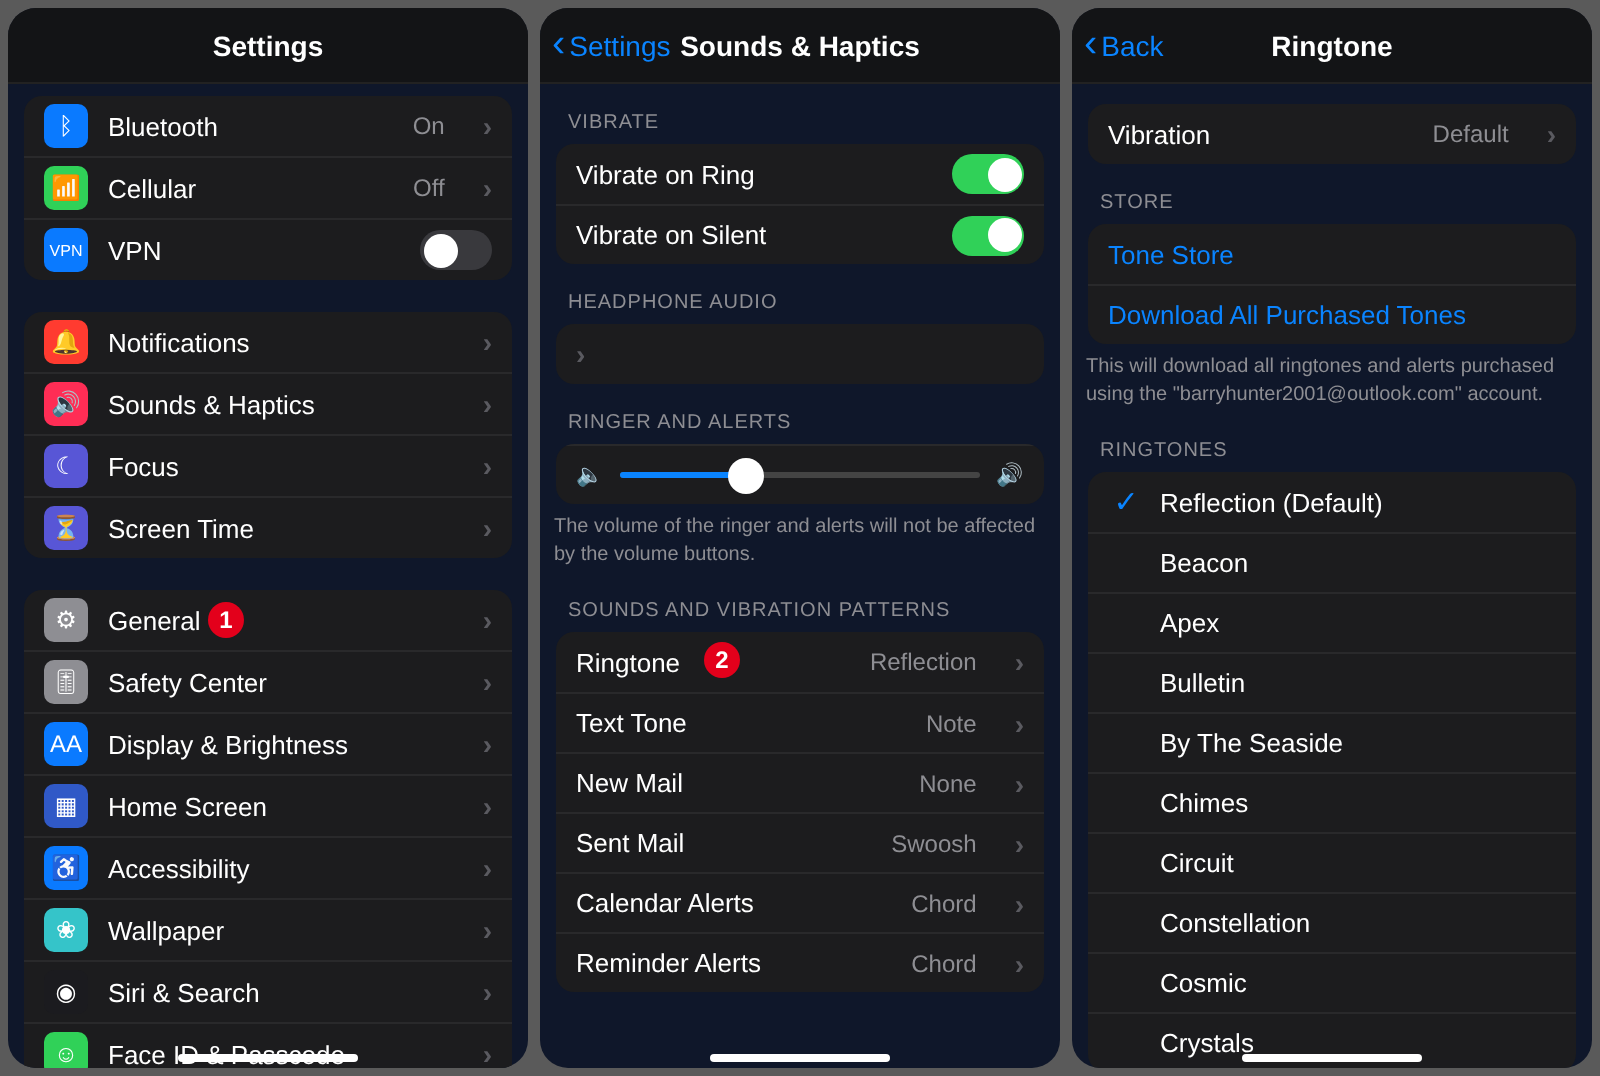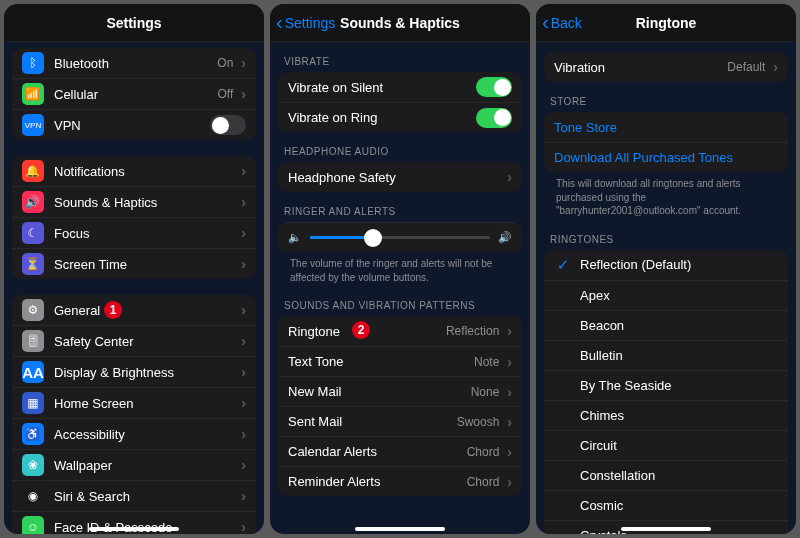--- a/index.html
+++ b/index.html
@@ -4,28 +4,28 @@
 <style>
   * { margin:0; padding:0; box-sizing:border-box; font-family:-apple-system,Helvetica,Arial,sans-serif; }
   body { background:#5a5a5a; display:flex; gap:6px; padding:4px; width:800px; height:538px; overflow:hidden; }
   .pane { background:#0f172a; border-radius:14px; overflow:hidden; position:relative; height:530px; flex:1; display:flex; flex-direction:column; }
   .navbar { height:38px; display:flex; align-items:center; position:relative; background:rgba(20,20,20,0.9); border-bottom:1px solid #222; }
   .nav-back { color:#0a84ff; font-size:14px; display:flex; align-items:center; padding-left:6px; cursor:pointer; }
   .nav-back .chev { font-size:20px; margin-right:2px; }
   .nav-title { position:absolute; left:0; right:0; text-align:center; color:#fff; font-size:14px; font-weight:600; pointer-events:none; }
   .scroll { flex:1; overflow-y:hidden; }
   .group-header { color:#8e8e93; font-size:10px; letter-spacing:0.5px; padding:14px 14px 5px; text-transform:uppercase; }
-  .group-footer { color:#8e8e93; font-size:10px; line-height:1.35; padding:5px 20px 2px; }
+  .group-footer { color:#8e8e93; font-size:10px; line-height:1.35; padding:5px 7px 2px; }
   .group { background:#1c1c1e; border-radius:9px; margin:0 8px; overflow:hidden; }
   .row { display:flex; align-items:center; min-height:30px; padding:4px 10px; position:relative; border-top:1px solid rgba(255,255,255,0.06); cursor:pointer; }
   .group .row:first-child { border-top:none; }
   .icon { width:22px; height:22px; border-radius:5px; display:flex; align-items:center; justify-content:center; font-size:12px; color:#fff; margin-right:10px; flex-shrink:0; }
   .label { color:#fff; font-size:13px; flex:1; white-space:nowrap; overflow:hidden; text-overflow:ellipsis; }
   .label.link { color:#0a84ff; }
-  .value { color:#8e8e93; font-size:12px; margin-right:8px; }
+  .value { color:#8e8e93; font-size:12px; margin-right:19px; }
   .chevron { color:#5a5a60; font-size:14px; font-weight:600; }
   .toggle { width:36px; height:20px; border-radius:10px; position:relative; }
   .toggle .knob { width:17px; height:17px; background:#fff; border-radius:50%; position:absolute; top:1.5px; }
   .toggle.on { background:#30d158; } .toggle.on .knob { right:1.5px; }
   .toggle.off { background:#39393d; } .toggle.off .knob { left:1.5px; }
   .badge-num { position:absolute; width:18px; height:18px; background:#e3001b; border-radius:50%; display:flex; align-items:center; justify-content:center; color:#fff; font-size:12px; font-weight:700; z-index:5; }
   .slider-row { display:flex; align-items:center; padding:8px 10px; gap:8px; border-top:1px solid rgba(255,255,255,0.06); }
   .spkr { color:#8e8e93; font-size:11px; }
   .track { flex:1; height:3px; background:#444; border-radius:2px; position:relative; }
   .track .fill { position:absolute; left:0; top:0; bottom:0; background:#0a84ff; border-radius:2px; }
@@ -92,21 +92,21 @@
           <div class="label">General</div>
           <div class="badge-num" style="left: 92px; top: 6px;">1</div>
           <div class="chevron">›</div>
         </div>
         <div class="row">
           <div class="icon" style="background: rgb(142, 142, 147); font-size: 12px;">🎚</div>
           <div class="label">Safety Center</div>
           <div class="chevron">›</div>
         </div>
         <div class="row">
-          <div class="icon" style="background: rgb(10, 122, 255); font-size: 15px; font-weight: bold;">AA</div>
+          <div class="icon" style="background: rgb(10, 122, 255); font-size: 12px;">AA</div>
           <div class="label">Display &amp; Brightness</div>
           <div class="chevron">›</div>
         </div>
         <div class="row">
           <div class="icon" style="background: rgb(48, 89, 199); font-size: 12px;">▦</div>
           <div class="label">Home Screen</div>
           <div class="chevron">›</div>
         </div>
         <div class="row">
           <div class="icon" style="background: rgb(10, 122, 255); font-size: 12px;">♿</div>
@@ -138,36 +138,35 @@
     <div class="nav-back">
         <span class="chev">‹</span>
         <span>Settings</span>
       </div>
     <div class="nav-title">Sounds &amp; Haptics</div>
   </div>
   <div class="scroll">
     <div class="group-header">VIBRATE</div>
     <div class="group" id="p2vib">
         <div class="row">
+          <div class="label">Vibrate on Ring</div>
+          <div class="toggle on">
+            <div class="knob"></div>
+          </div>
+        </div>
+        <div class="row">
           <div class="label">Vibrate on Silent</div>
           <div class="toggle on">
             <div class="knob"></div>
           </div>
         </div>
-        <div class="row">
-          <div class="label">Vibrate on Ring</div>
-          <div class="toggle on">
-            <div class="knob"></div>
-          </div>
-        </div>
       </div>
     <div class="group-header">HEADPHONE AUDIO</div>
     <div class="group">
       <div class="row">
-        <div class="label">Headphone Safety</div>
         <div class="chevron">›</div>
       </div>
     </div>
     <div class="group-header">RINGER AND ALERTS</div>
     <div class="group">
       <div class="slider-row">
         <span class="spkr">🔈</span>
         <div class="track">
           <div class="fill" id="slfill" style="width: 35%;"></div>
             <div class="thumb" id="slthumb" style="left: 35%;"></div>
@@ -242,25 +241,25 @@
       </div>
     <div class="group-footer">This will download all ringtones and alerts purchased using the "barryhunter2001@outlook.com" account.</div>
     <div class="group-header">RINGTONES</div>
     <div class="group" id="p3tones">
         <div class="row">
           <div class="check">✓</div>
           <div class="label">Reflection (Default)</div>
         </div>
         <div class="row">
           <div class="check"></div>
+          <div class="label">Beacon</div>
+        </div>
+        <div class="row">
+          <div class="check"></div>
           <div class="label">Apex</div>
-        </div>
-        <div class="row">
-          <div class="check"></div>
-          <div class="label">Beacon</div>
         </div>
         <div class="row">
           <div class="check"></div>
           <div class="label">Bulletin</div>
         </div>
         <div class="row">
           <div class="check"></div>
           <div class="label">By The Seaside</div>
         </div>
         <div class="row">

